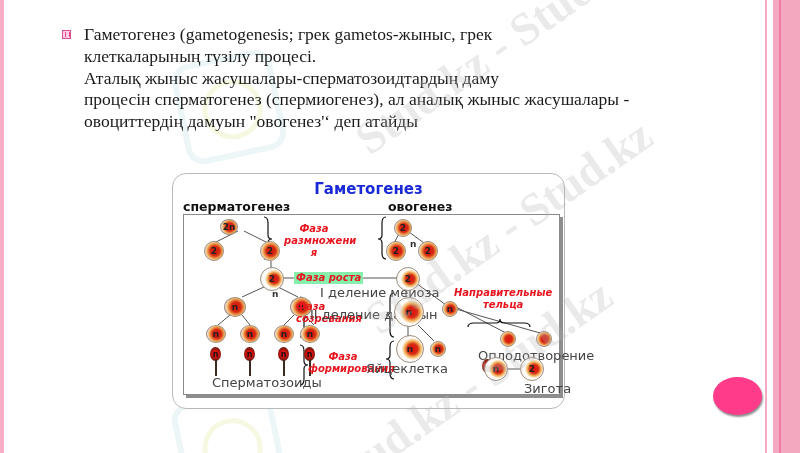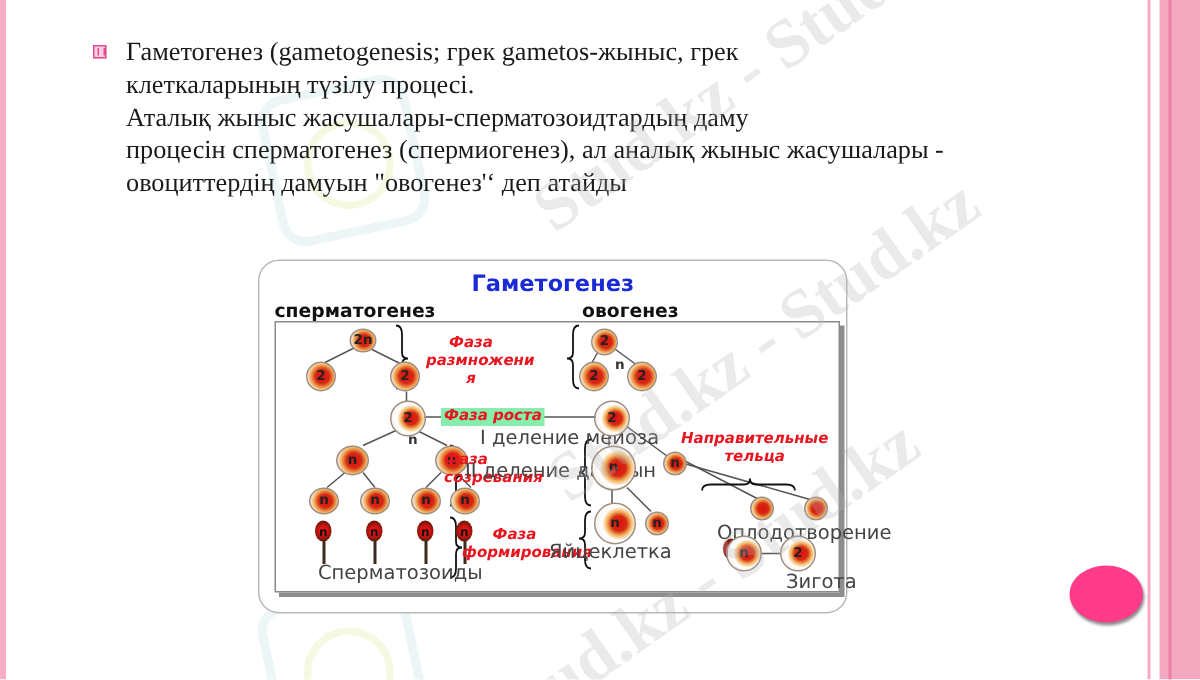--- a/index.html
+++ b/index.html
@@ -95,21 +95,21 @@
         <path d="M80 2 q4 0 4 6 v12 q0 4 4 4 q-4 0 -4 4 v10 q0 6 -4 6"></path>
         <path d="M116 82 q4 0 4 6 v10 q0 4 4 4 q-4 0 -4 4 v10 q0 6 -4 6"></path>
         <path d="M116 130 q4 0 4 6 v10 q0 4 4 4 q-4 0 -4 4 v10 q0 6 -4 6"></path>
         <path d="M202 2 q-4 0 -4 6 v12 q0 4 -4 4 q4 0 4 4 v10 q0 6 4 6"></path>
         <path d="M210 78 q-4 0 -4 6 v12 q0 4 -4 4 q4 0 4 4 v12 q0 6 4 6"></path>
         <path d="M210 126 q-4 0 -4 6 v8 q0 4 -4 4 q4 0 4 4 v10 q0 6 4 6"></path>
         <path d="M284 112 q0 -4 6 -4 h22 q4 0 4 -4 q0 4 4 4 h20 q6 0 6 4"></path>
       </g>
     </svg>
 
-    <div class="cell" style="left:49px;top:4px;width:16px;height:14px;">2n</div>
+    <div class="cell" style="left:36px;top:4px;width:16px;height:14px;">2n</div>
     <div class="cell" style="left:20px;top:26px;width:18px;height:18px;">2</div>
     <div class="cell" style="left:76px;top:26px;width:18px;height:18px;">2</div>
     <div class="cell big" style="left:76px;top:52px;width:22px;height:22px;">2</div>
     <div class="n-label" style="left:88px;top:74px;">n</div>
     <div class="cell" style="left:40px;top:82px;width:20px;height:18px;">n</div>
     <div class="cell" style="left:106px;top:82px;width:20px;height:18px;">n</div>
     <div class="cell" style="left:22px;top:110px;width:18px;height:16px;">n</div>
     <div class="cell" style="left:56px;top:110px;width:18px;height:16px;">n</div>
     <div class="cell" style="left:90px;top:110px;width:18px;height:16px;">n</div>
     <div class="cell" style="left:116px;top:110px;width:18px;height:16px;">n</div>

